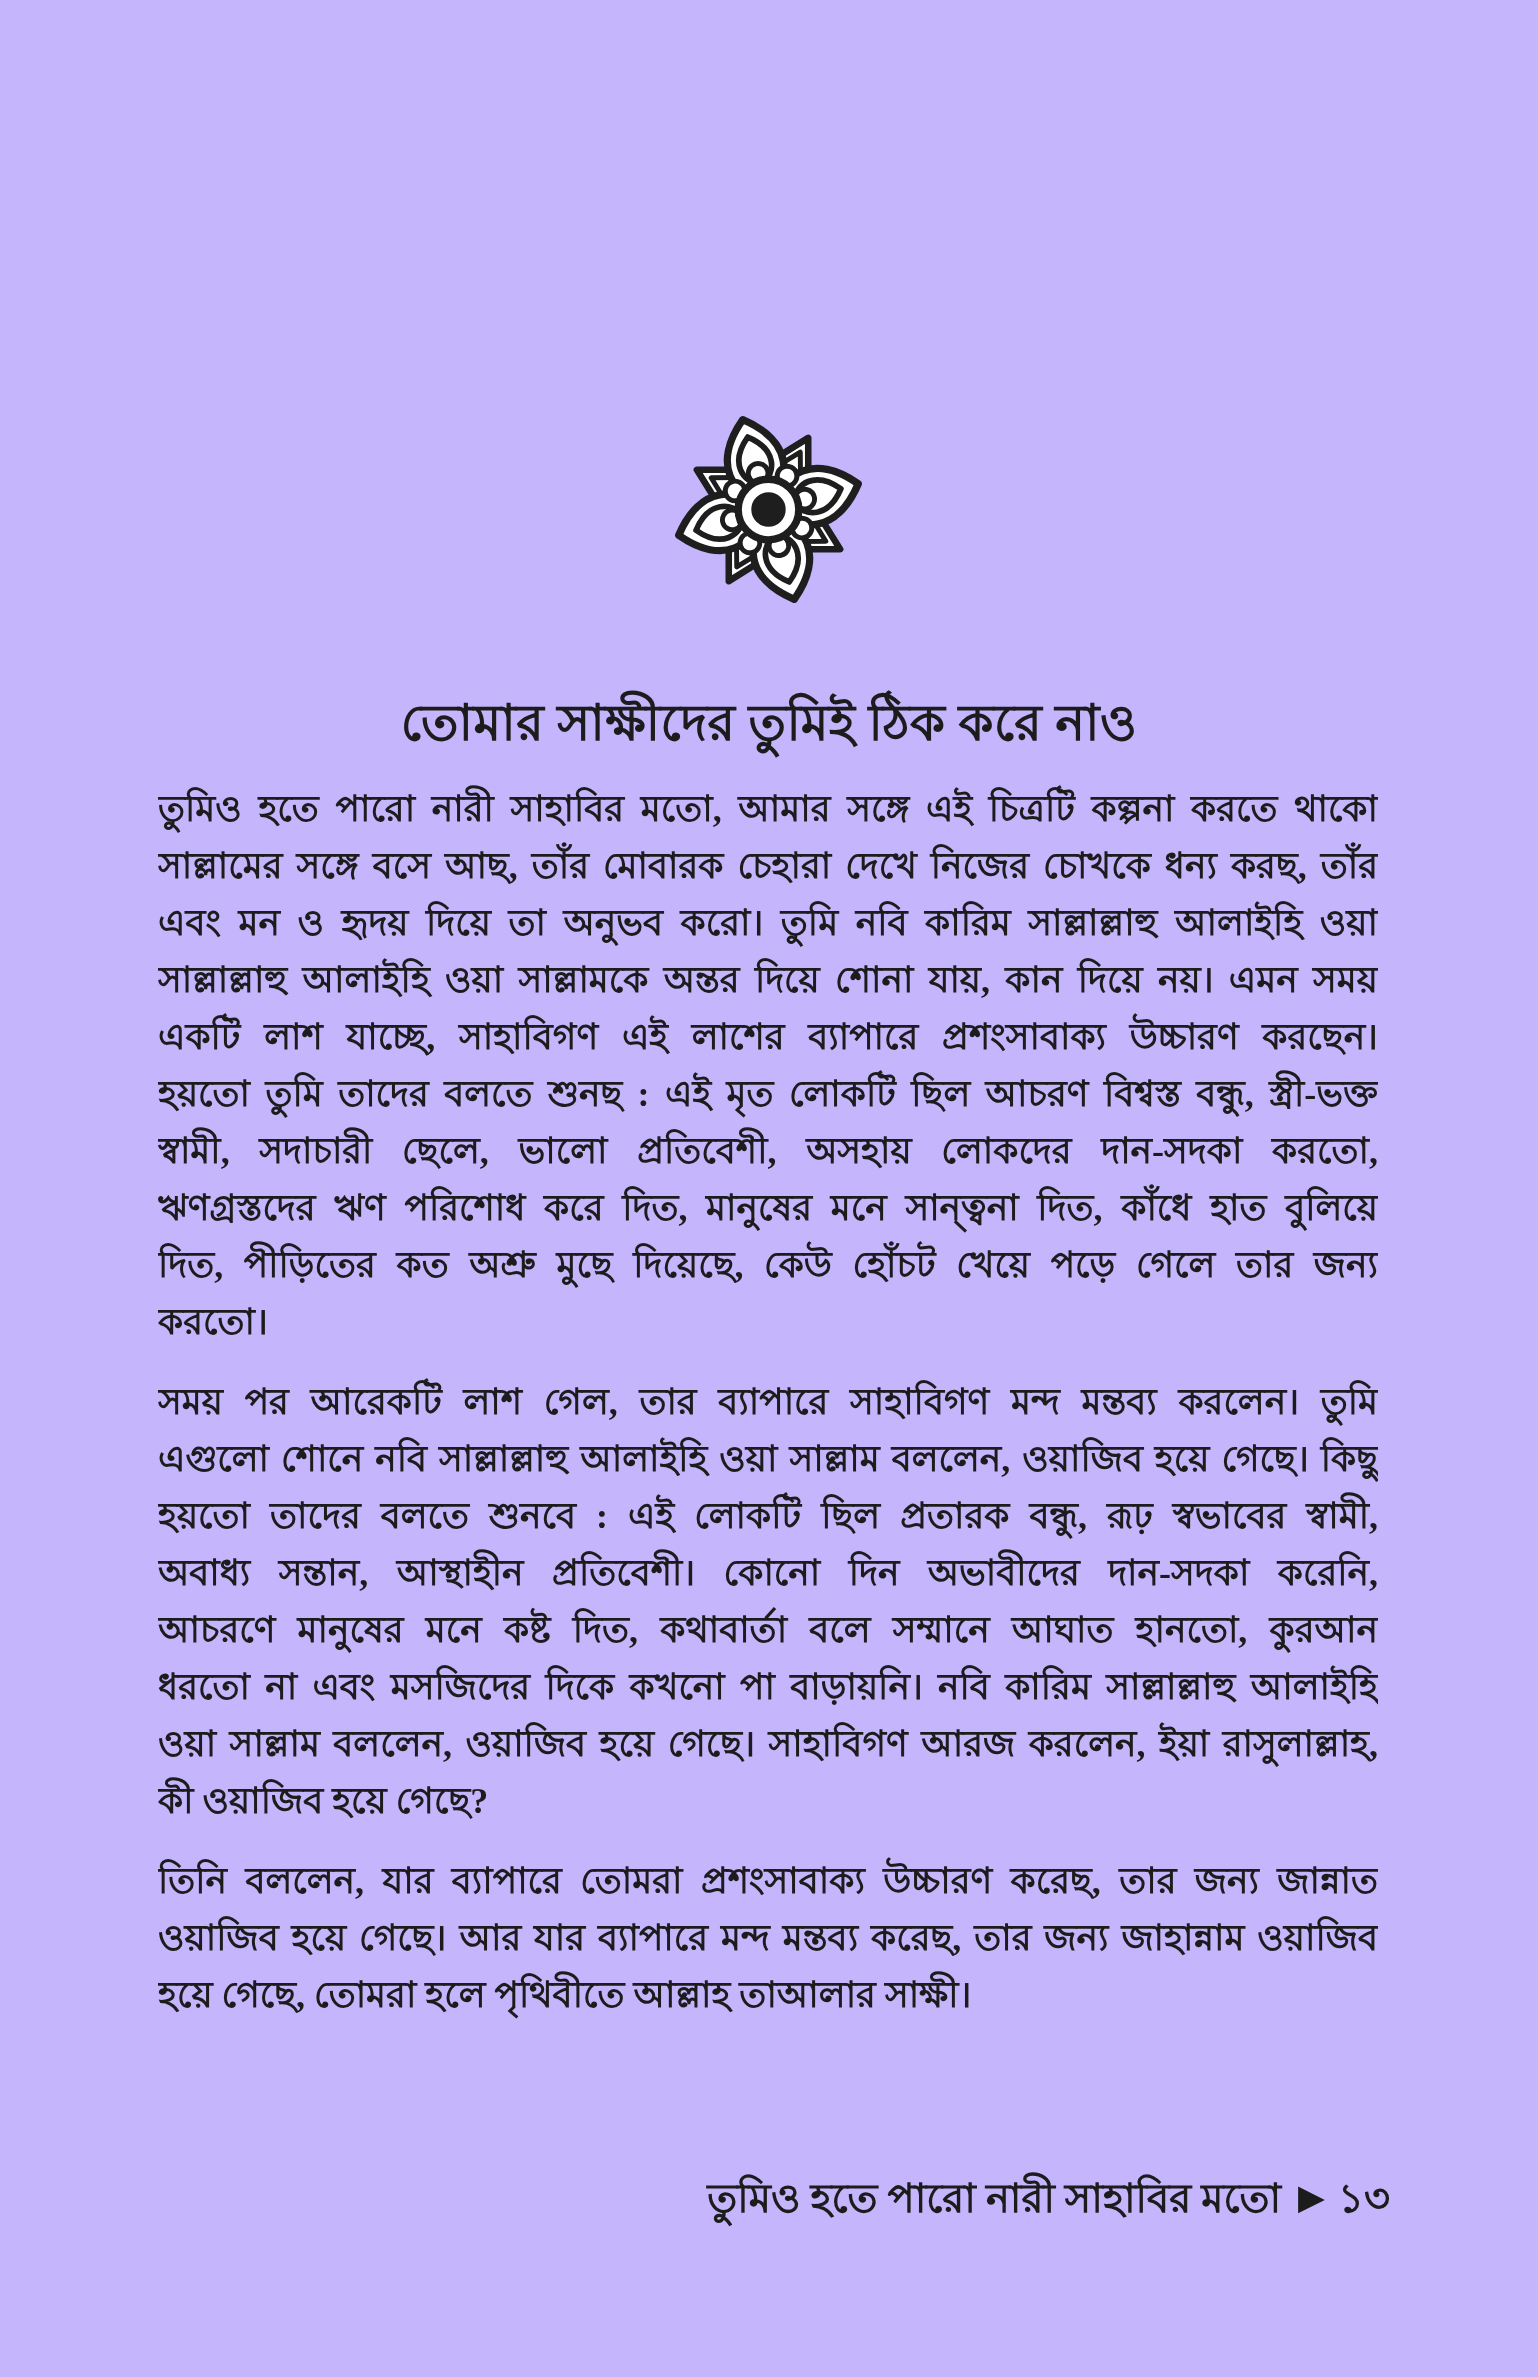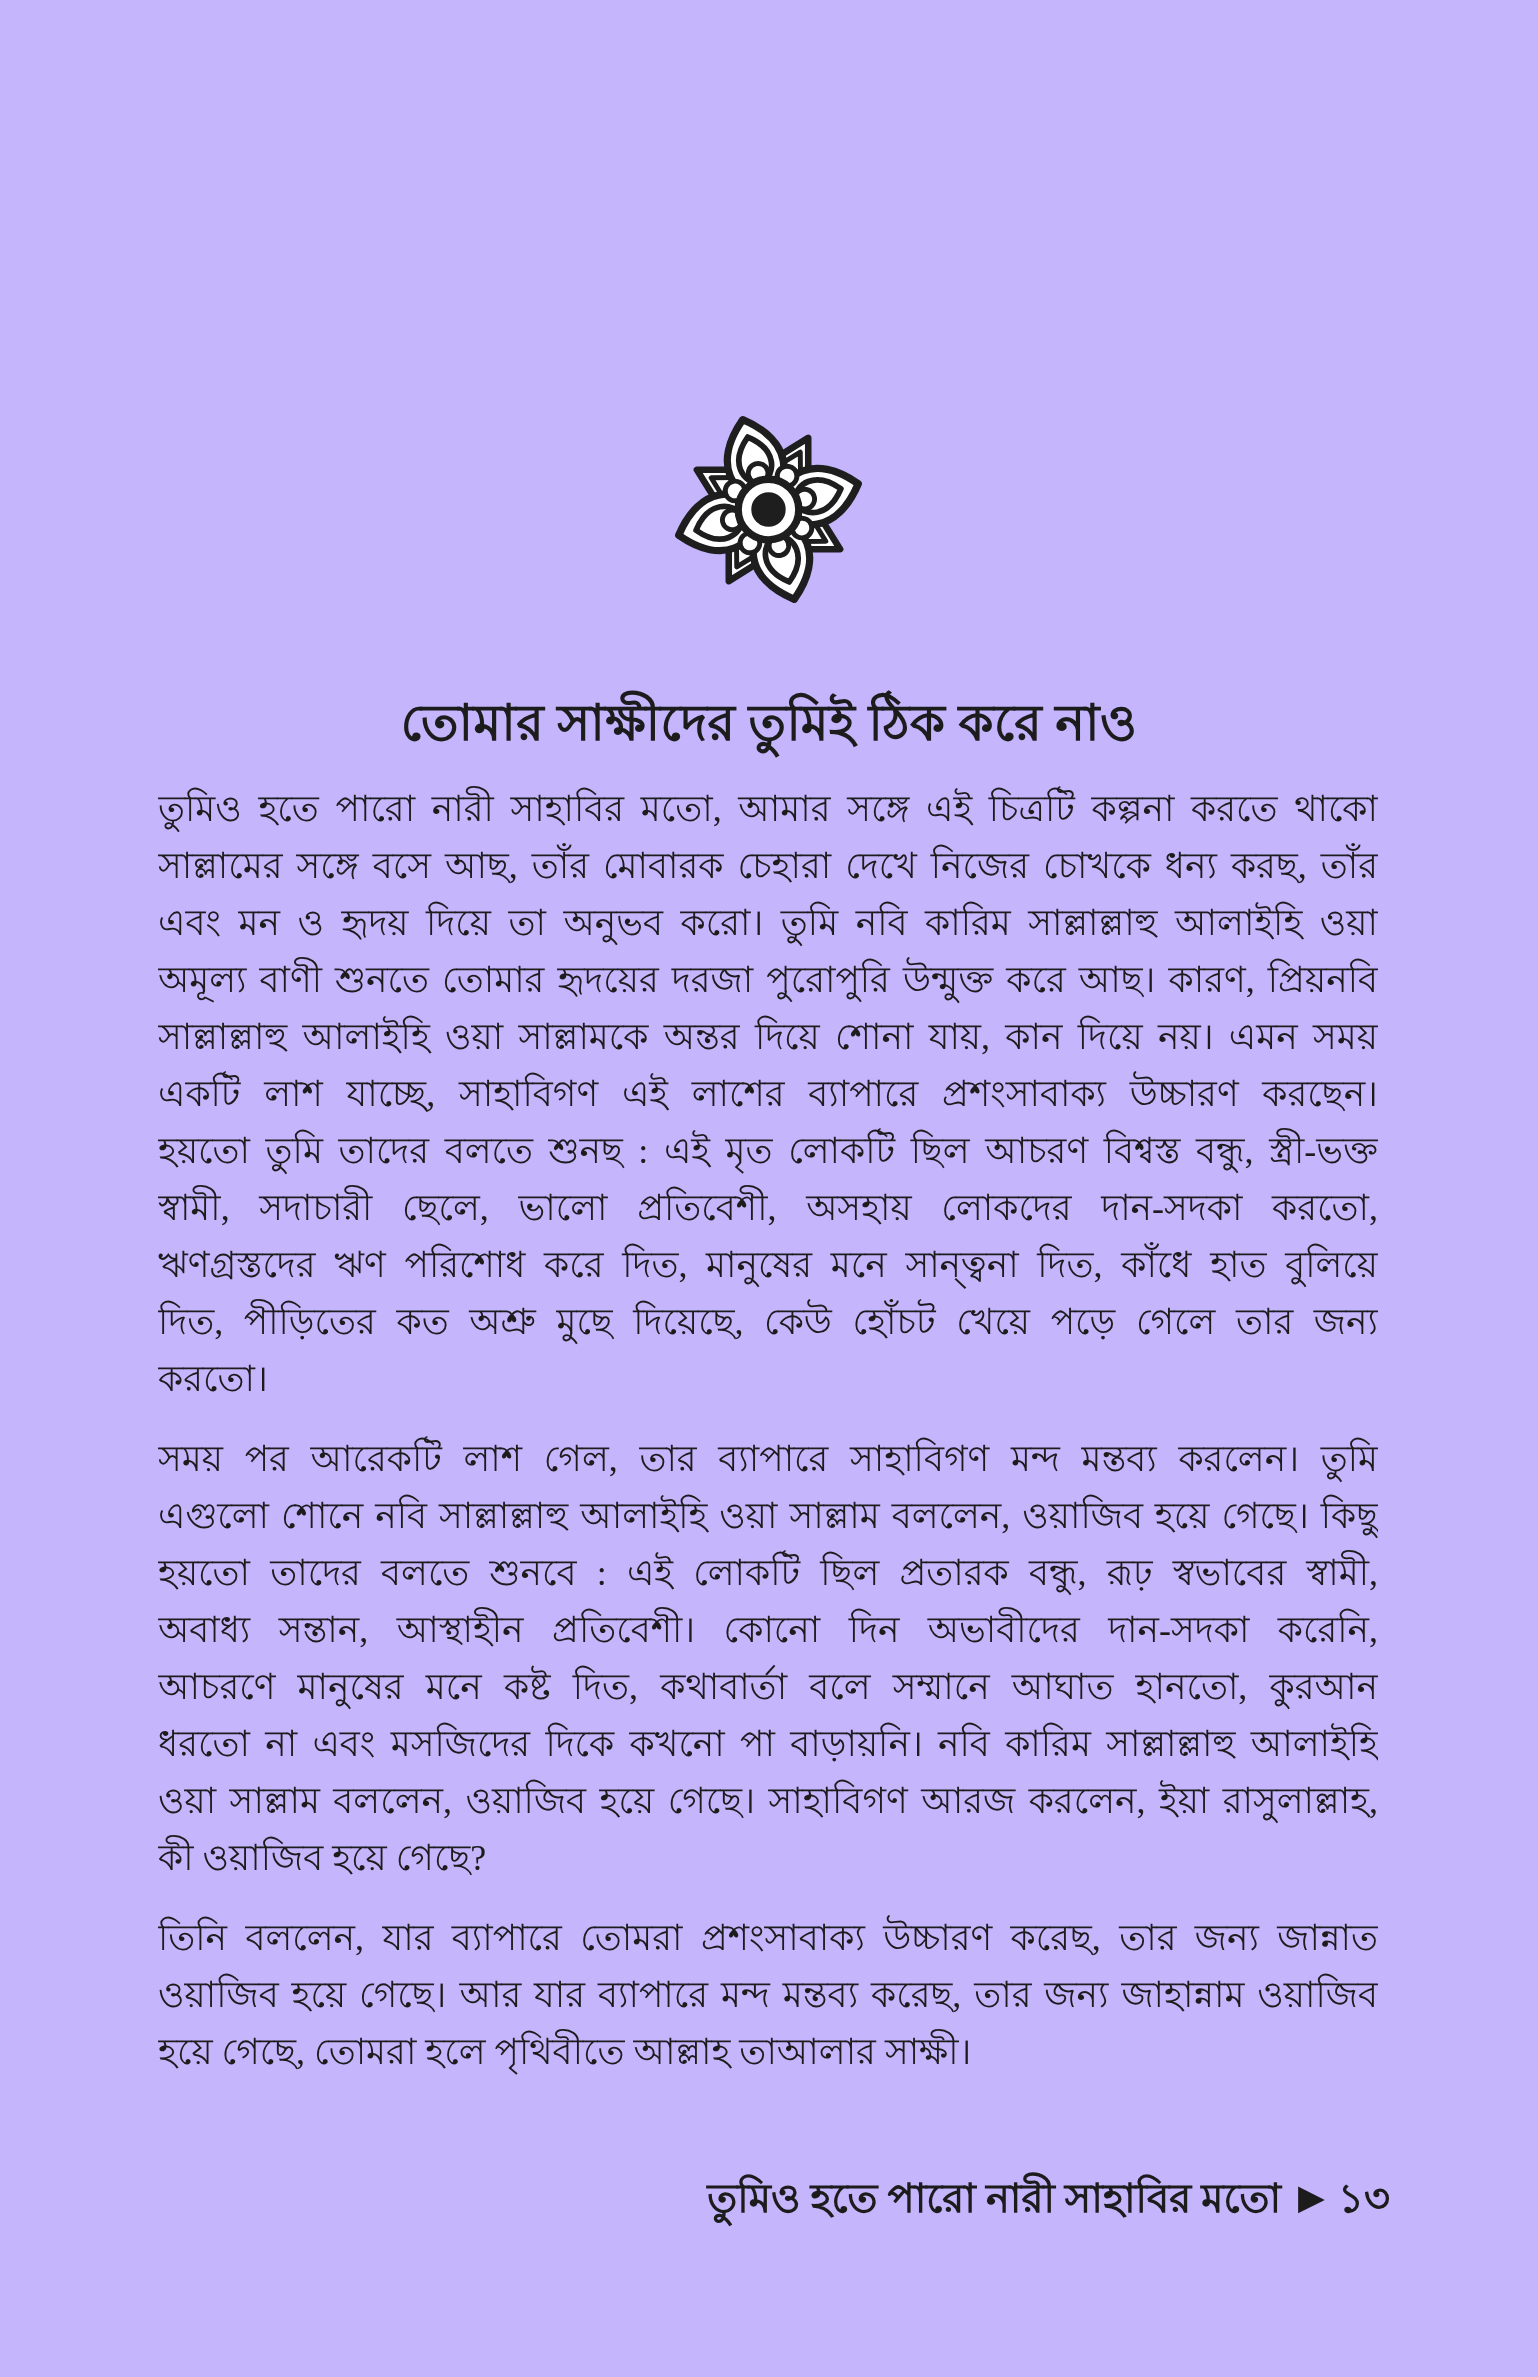--- a/index.html
+++ b/index.html
@@ -37,20 +37,21 @@
     letter-spacing: 0.5px;
   }
   .content {
     position: absolute;
     left: 158px;
     top: 781px;
     width: 1232px;
   }
   .paragraph {
     margin: 0 12px 23px 0;
+    font-weight: bold;
   }
   .line {
     font-size: 36px;
     line-height: 57px;
     height: 57px;
     white-space: nowrap;
     text-align: justify;
     text-align-last: justify;
     overflow: hidden;
   }
@@ -137,21 +138,20 @@
   </div>
 
   <h1 class="heading">তোমার সাক্ষীদের তুমিই ঠিক করে নাও</h1>
 
   <div class="content">
 
     <div class="paragraph">
       <div class="line">তুমিও হতে পারো নারী সাহাবির মতো, আমার সঙ্গে এই চিত্রটি কল্পনা করতে থাকো</div>
       <div class="line">সাল্লামের সঙ্গে বসে আছ, তাঁর মোবারক চেহারা দেখে নিজের চোখকে ধন্য করছ, তাঁর</div>
       <div class="line">এবং মন ও হৃদয় দিয়ে তা অনুভব করো। তুমি নবি কারিম সাল্লাল্লাহু আলাইহি ওয়া</div>
-      <div class="line">অমূল্য বাণী শুনতে তোমার হৃদয়ের দরজা পুরোপুরি উন্মুক্ত করে আছ। কারণ, প্রিয়নবি</div>
       <div class="line">সাল্লাল্লাহু আলাইহি ওয়া সাল্লামকে অন্তর দিয়ে শোনা যায়, কান দিয়ে নয়। এমন সময়</div>
       <div class="line">একটি লাশ যাচ্ছে, সাহাবিগণ এই লাশের ব্যাপারে প্রশংসাবাক্য উচ্চারণ করছেন।</div>
       <div class="line">হয়তো তুমি তাদের বলতে শুনছ : এই মৃত লোকটি ছিল আচরণ বিশ্বস্ত বন্ধু, স্ত্রী-ভক্ত</div>
       <div class="line">স্বামী, সদাচারী ছেলে, ভালো প্রতিবেশী, অসহায় লোকদের দান-সদকা করতো,</div>
       <div class="line">ঋণগ্রস্তদের ঋণ পরিশোধ করে দিত, মানুষের মনে সান্ত্বনা দিত, কাঁধে হাত বুলিয়ে</div>
       <div class="line">দিত, পীড়িতের কত অশ্রু মুছে দিয়েছে, কেউ হোঁচট খেয়ে পড়ে গেলে তার জন্য</div>
       <div class="line last">করতো।</div>
     </div>
 
     <div class="paragraph">

